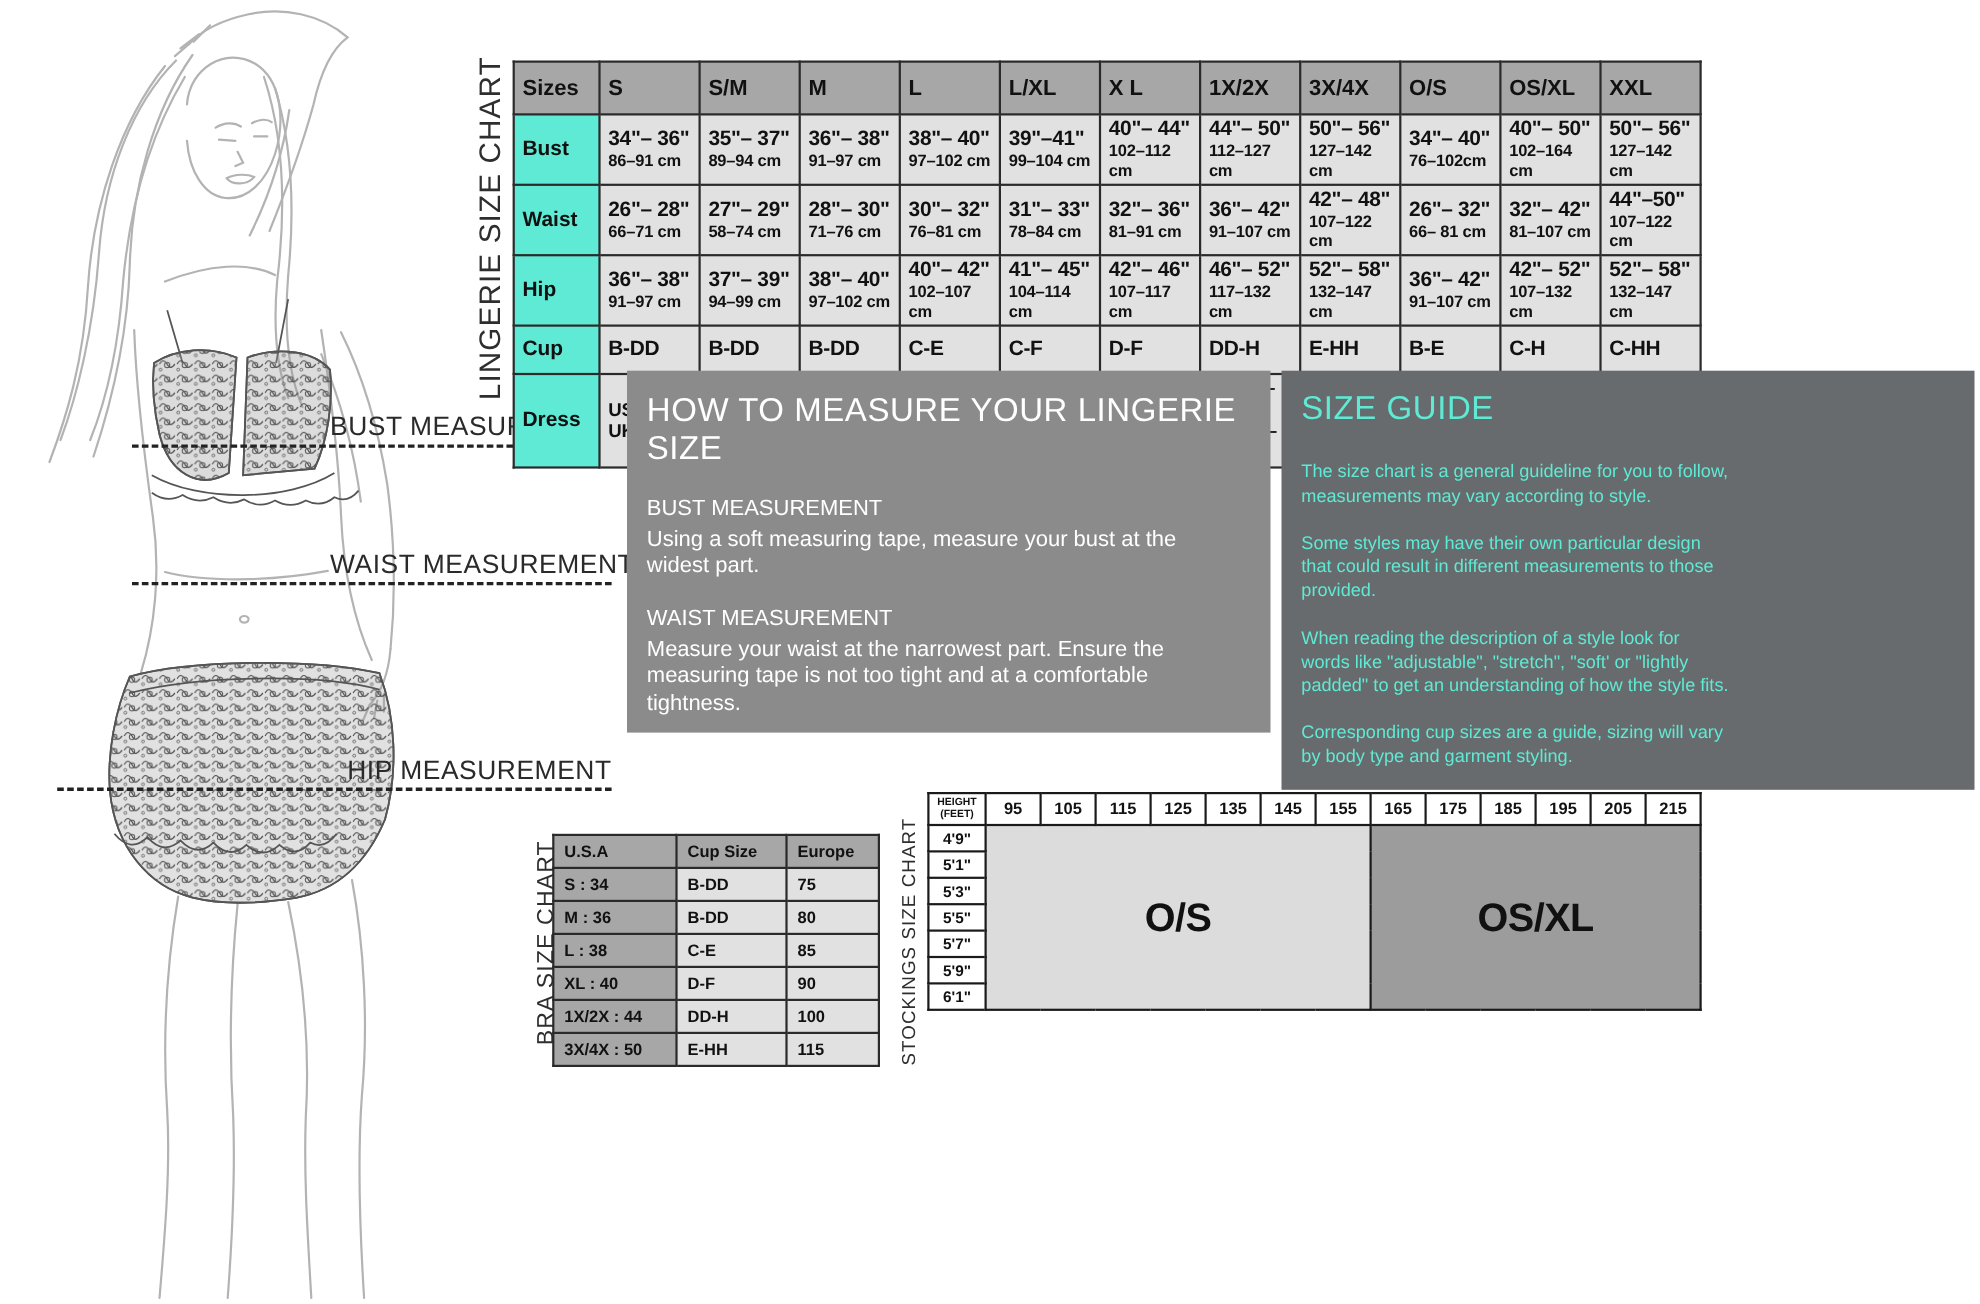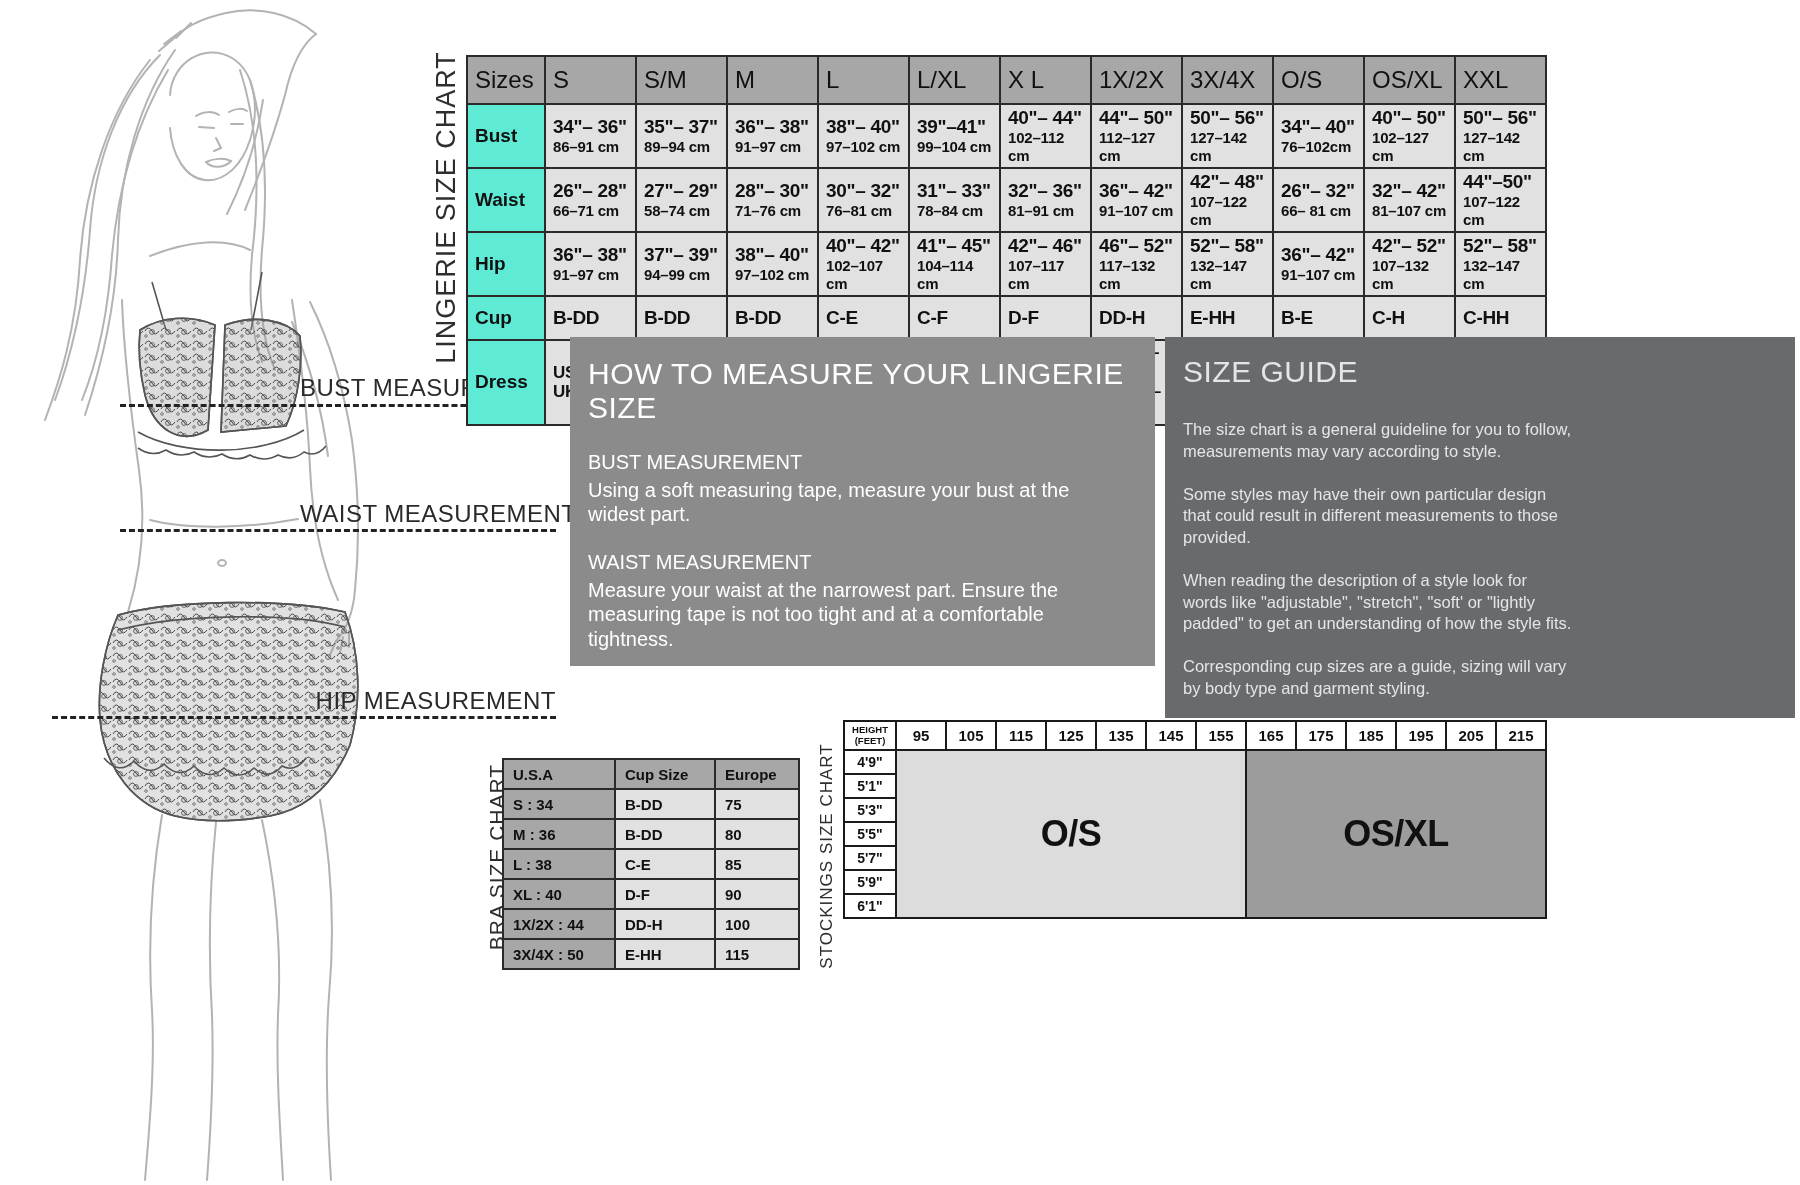--- a/index.html
+++ b/index.html
@@ -15,36 +15,36 @@
   
   .mlabel{font-size:24px;color:#2a2a2a;letter-spacing:0.5px;white-space:nowrap;
           text-align:right;font-weight:400;}
   .dash{border-top:3px dashed #222;height:0;}
 
   
   table{border-collapse:collapse;}
   .szTable{position:absolute;left:466px;top:55px;}
   .szTable th,.szTable td{border:2px solid #2a2a2a;padding:2px 7px;text-align:left;
       vertical-align:middle;}
-  .szTable thead th{background:#a7a7a7;font-size:24px;font-weight:400;height:42px;margin-left:28px;}
+  .szTable thead th{background:#a7a7a7;font-size:20px;font-weight:700;height:42px;margin-left:28px;}
   .szTable tbody th{background:#5eead4;font-size:19px;font-weight:700;width:62px;}
   .szTable td{background:#e1e1e1;font-weight:700;}
   .szTable col.c0{width:78px}
   .szTable col.c{width:91px}
   .szTable .l1{font-size:19px;line-height:1.15;letter-spacing:-0.3px;}
   .szTable .l2{font-size:15px;line-height:1.2;letter-spacing:-0.2px;}
   .szTable tr.bust td,.szTable tr.waist td{height:49px;}
   .szTable tr.hip td{height:51px;}
   .szTable tr.cup td{height:38px;}
   .szTable tr.dress td{height:46px;}
   .szTable tr.dress .l1,.szTable tr.dress .l2{font-size:17px;}
 
   
   .grayBox{background:#8b8b8b;color:#fff;}
-  .guideBox{background:#686b6d;color:#e5e5e5;}
+  .guideBox{background:#686b6d;color:#5eead4;}
   .boxTitle{font-size:30px;font-weight:300;letter-spacing:0.5px;margin:0 0 26px 0;}
   .secHead{font-size:20px;font-weight:400;margin:0 0 4px 0;}
   .secBody{font-size:20px;font-weight:300;line-height:1.22;margin:0 0 24px 0;}
   .guidePara{font-size:16.5px;font-weight:300;line-height:1.32;margin:0 0 21px 0;}
 
   
   .braTable{position:absolute;left:502px;top:758px;}
   .braTable th,.braTable td{border:2px solid #2a2a2a;padding:2px 9px;font-size:15px;
       font-weight:700;text-align:left;height:24px;}
   .braTable thead th{background:#a7a7a7;}
@@ -207,21 +207,21 @@
         <td>
           <div class="l1">50"– 56"</div>
           <div class="l2">127–142 cm</div>
         </td>
         <td>
           <div class="l1">34"– 40"</div>
           <div class="l2">76–102cm</div>
         </td>
         <td>
           <div class="l1">40"– 50"</div>
-          <div class="l2">102–127 cm</div>
+          <div class="l2">102–164 cm</div>
         </td>
         <td>
           <div class="l1">50"– 56"</div>
           <div class="l2">127–142 cm</div>
         </td>
       </tr>
       <tr class="waist">
         <th>Waist</th>
         <td>
           <div class="l1">26"– 28"</div>

